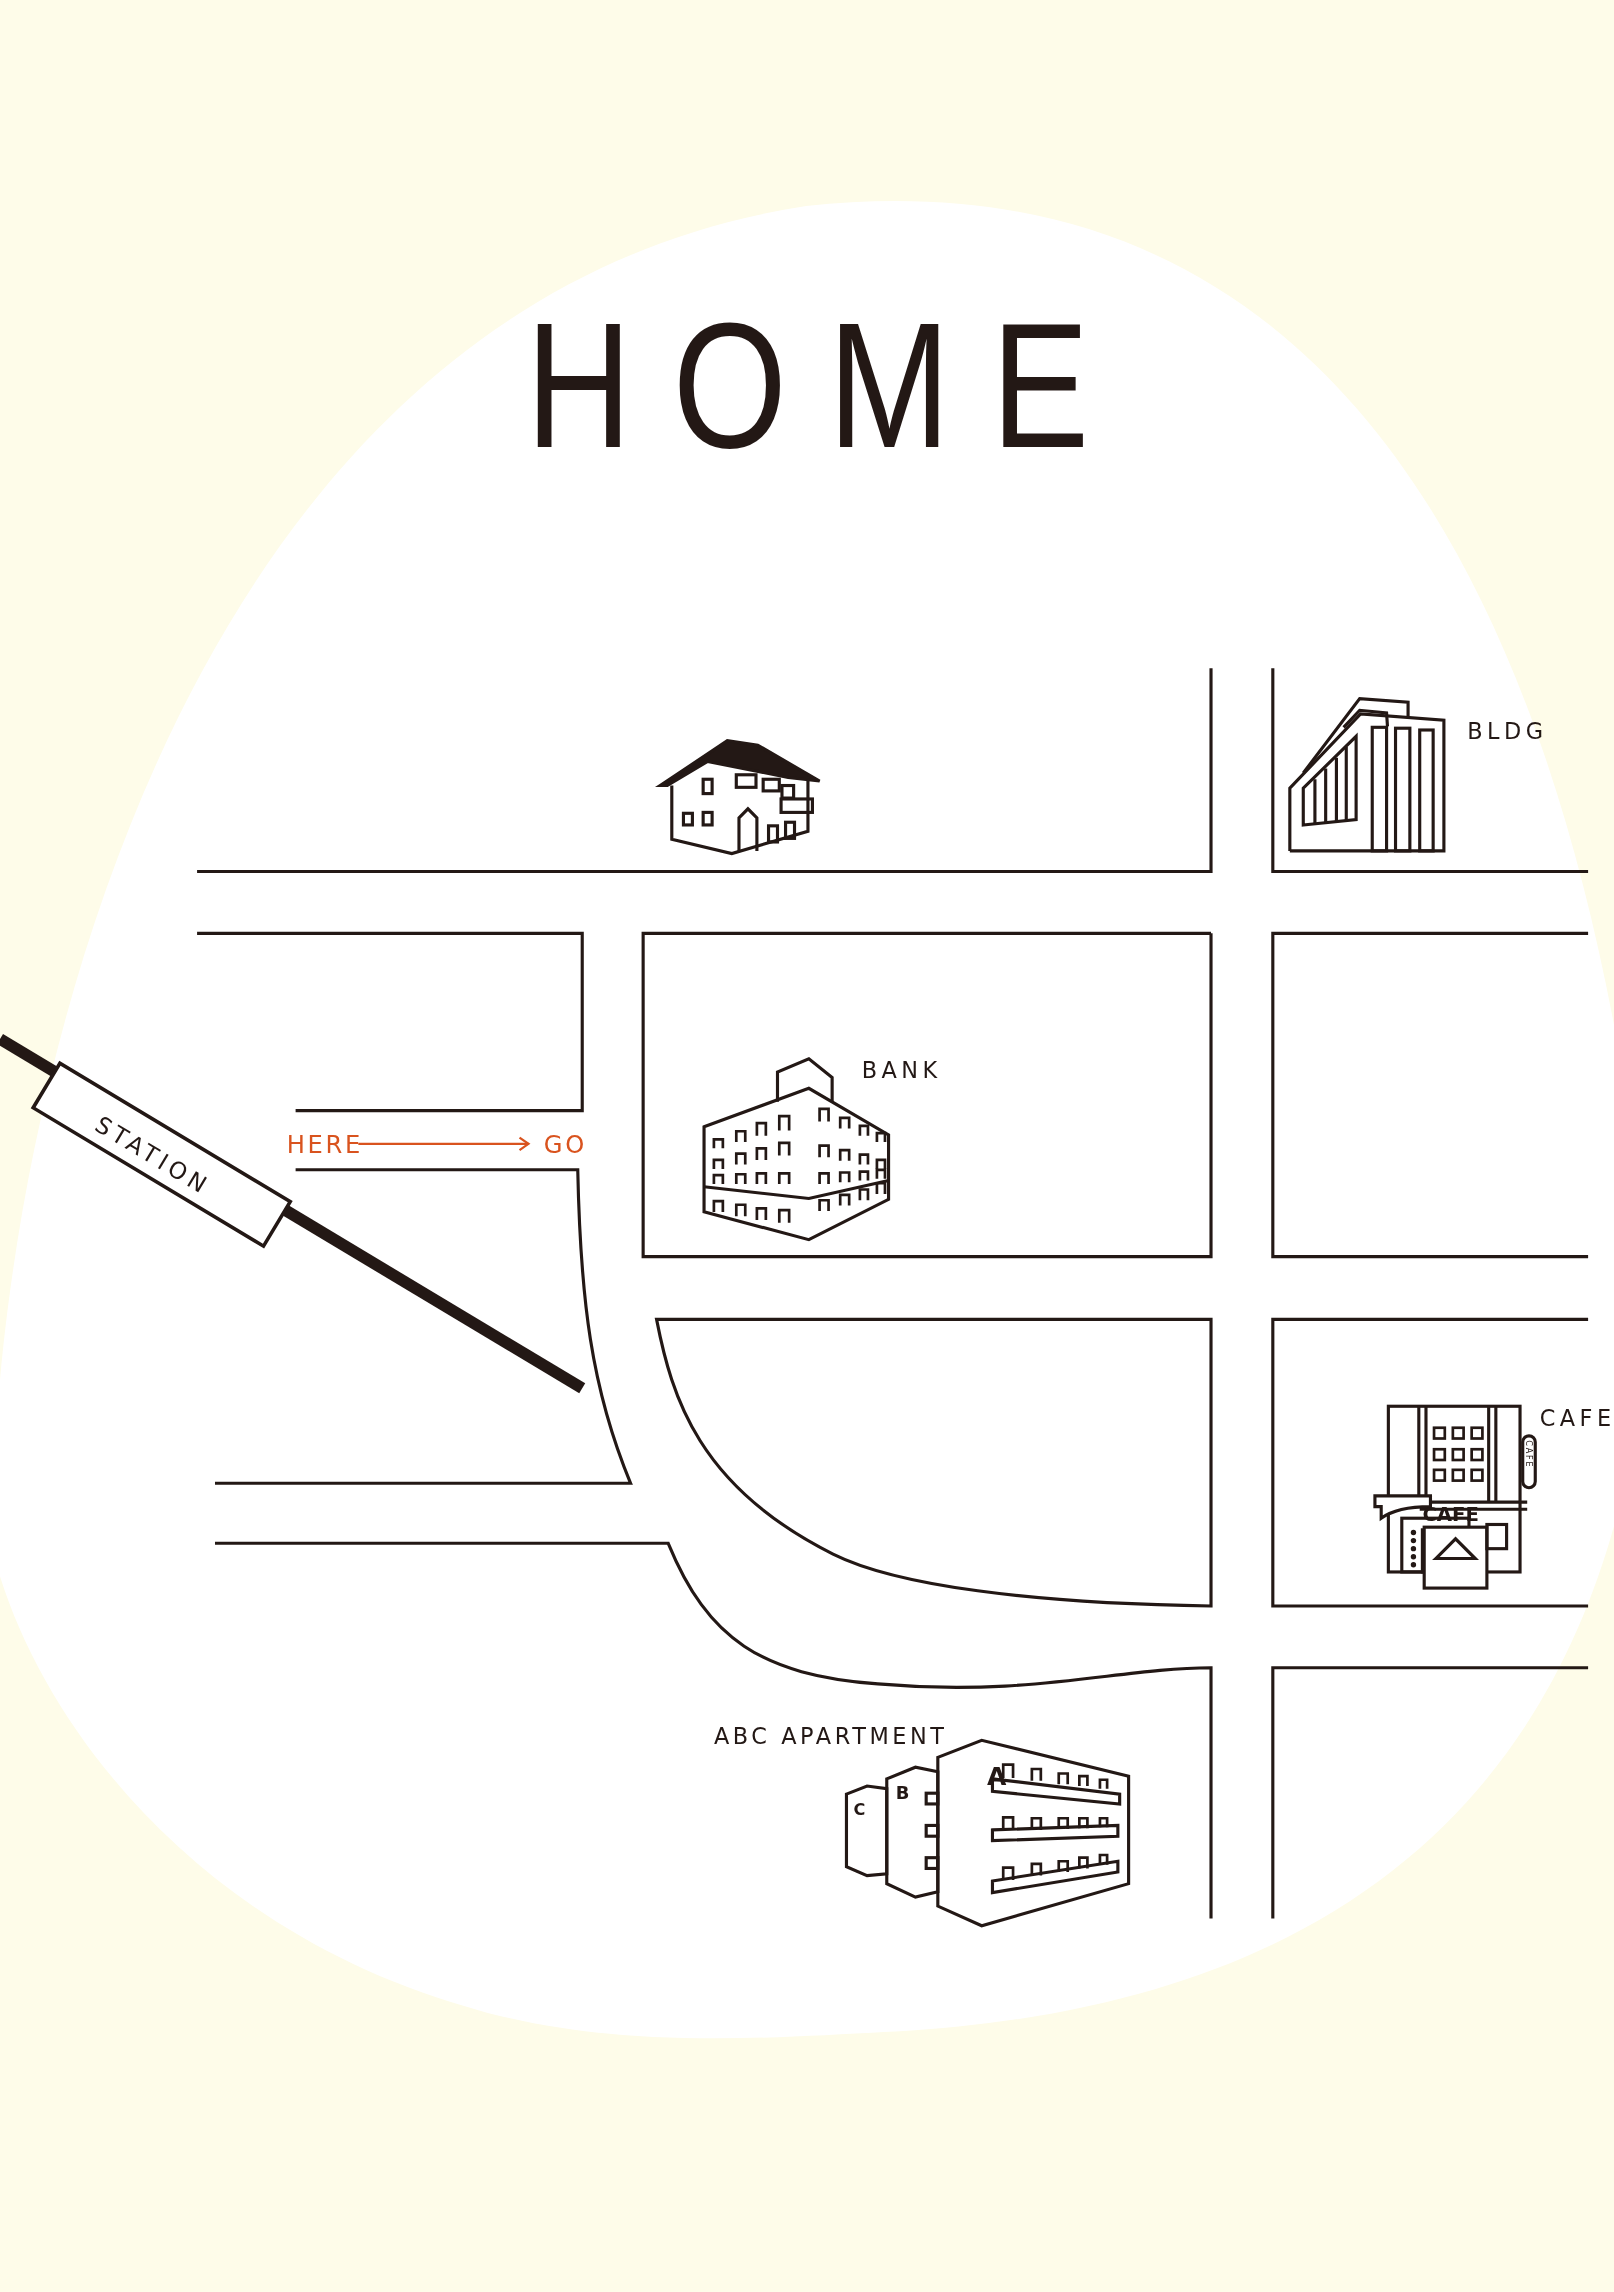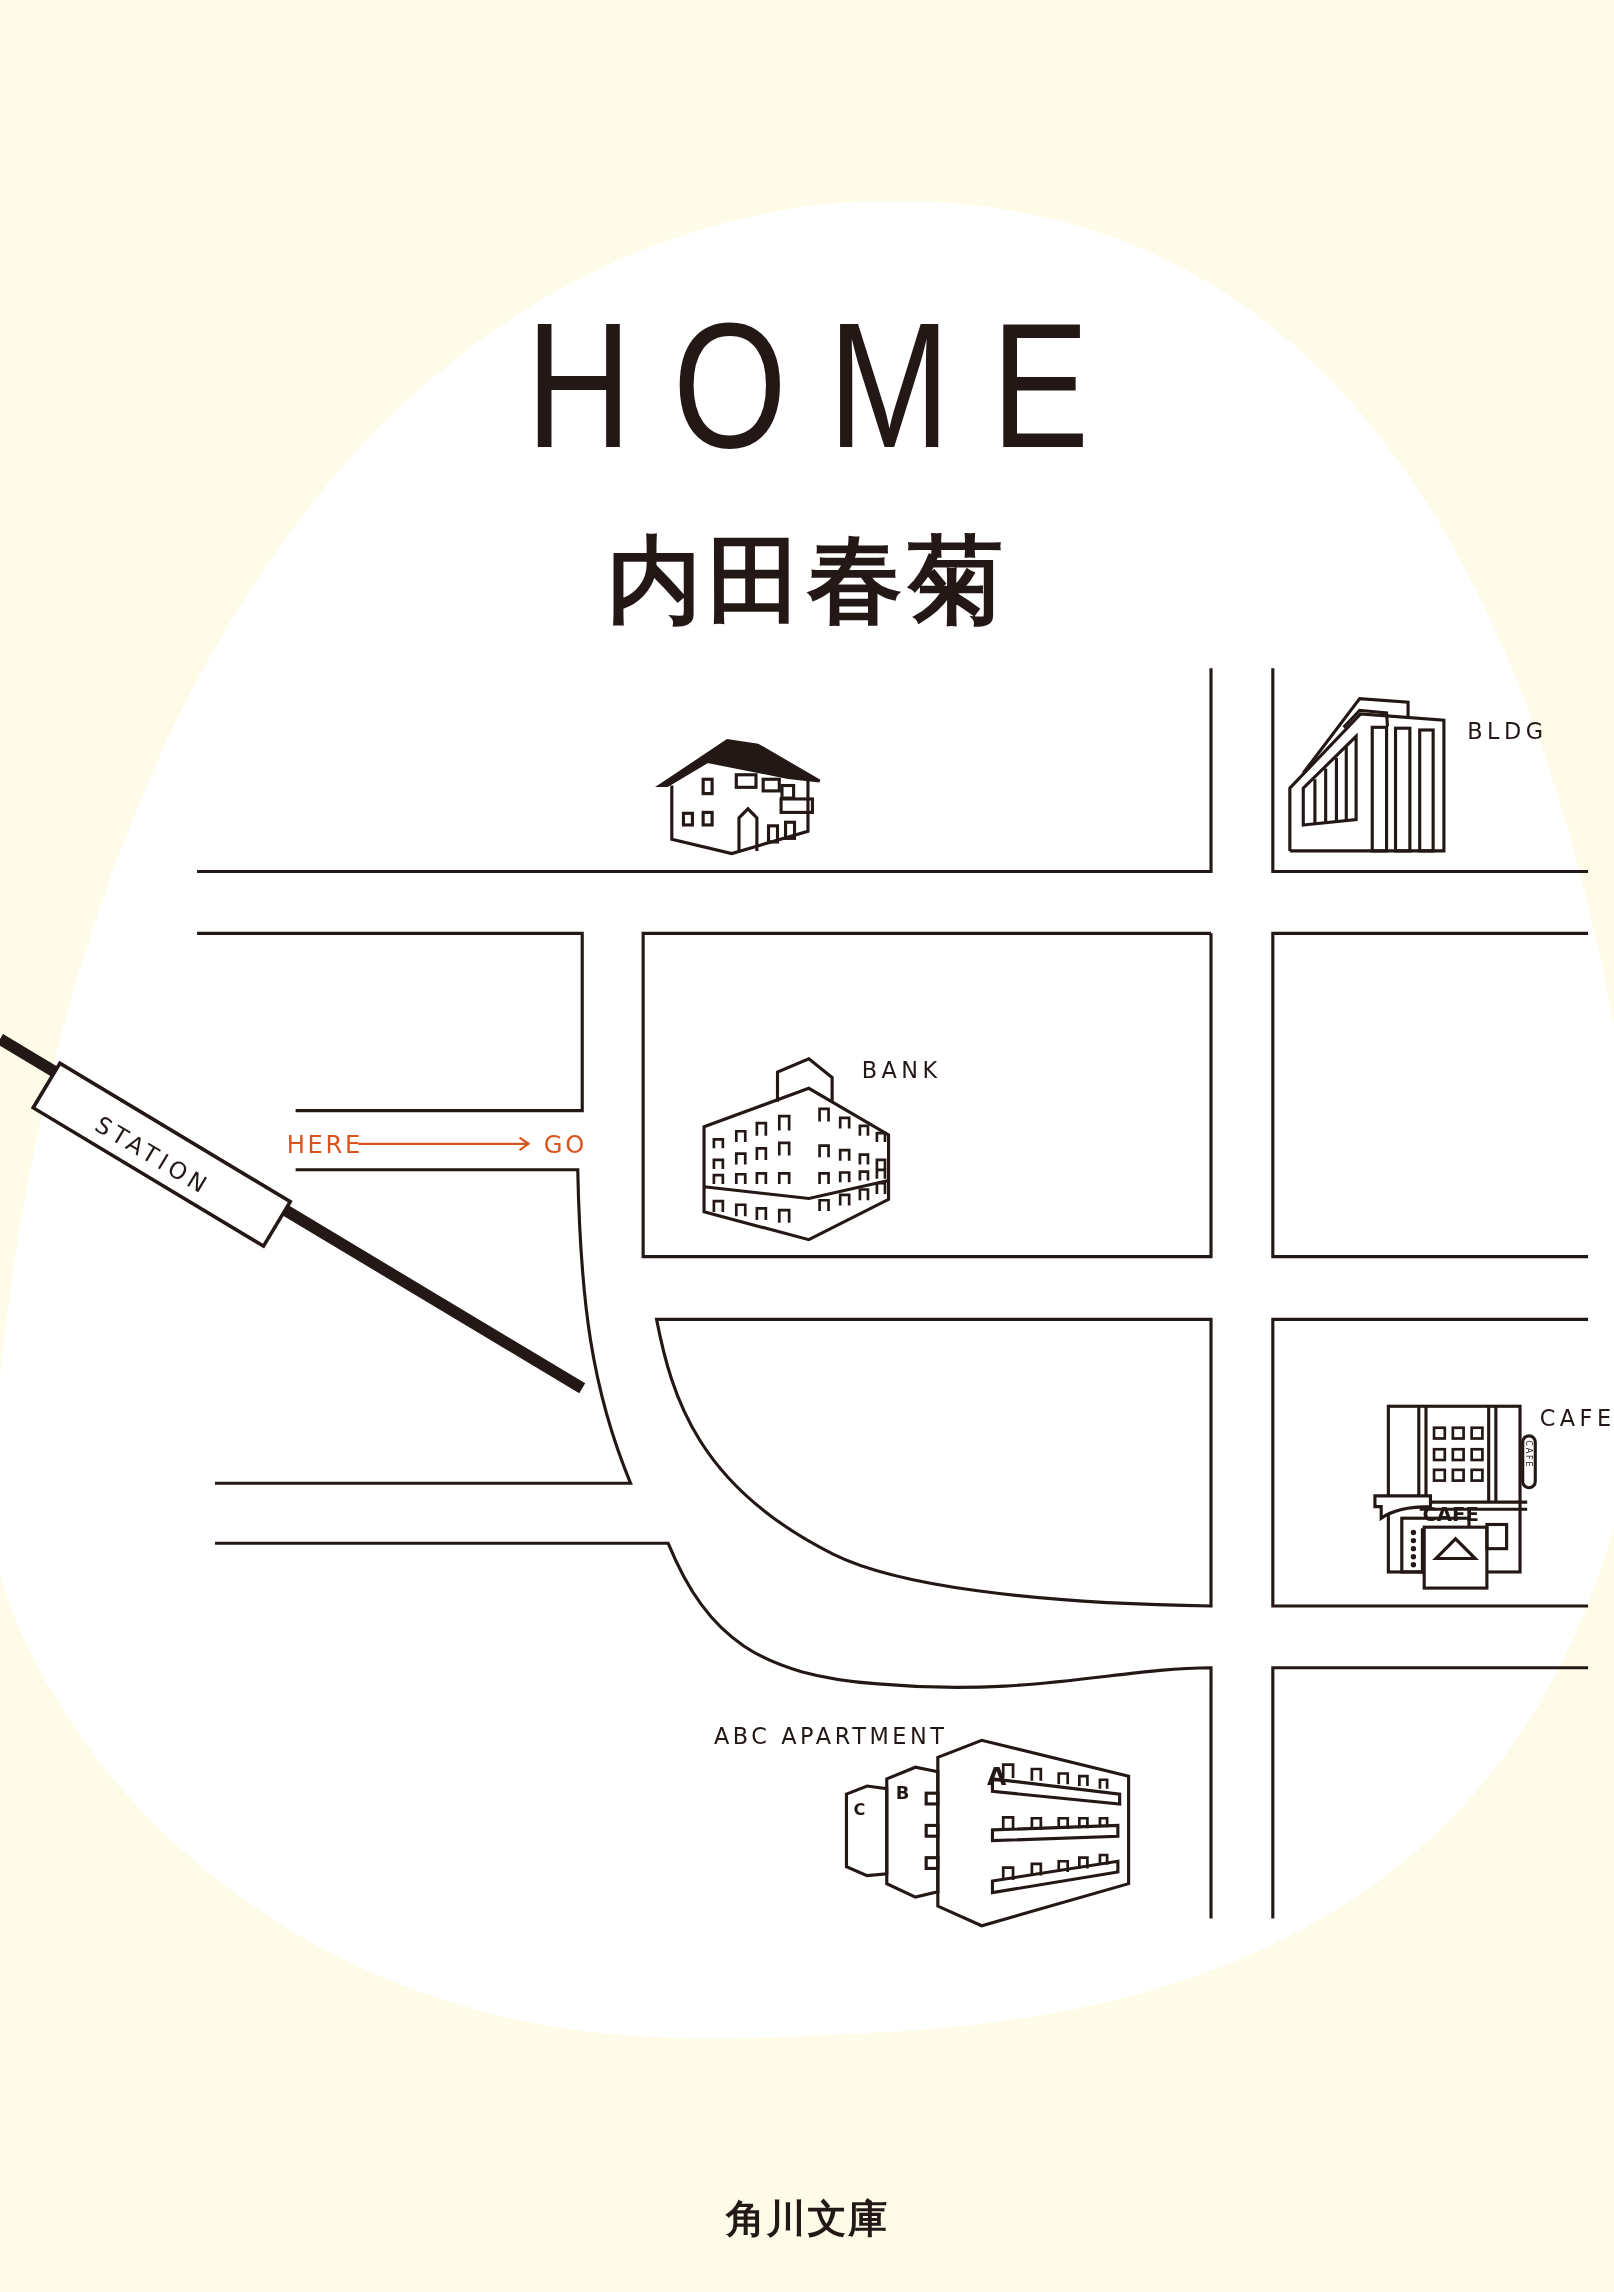--- a/index.html
+++ b/index.html
@@ -151,16 +151,14 @@
         <path d="M1120 2099v-14h11v14M1152 2094v-13h10v13M1182 2090v-12h10v12M1205 2086v-12h9v12M1228 2082v-11h8v11"></path>
       </g>
     </g>
     <text x="1102" y="1993" font-size="28" font-weight="bold" fill="#231815">A</text>
     <text x="1000" y="2008" font-size="20" font-weight="bold" fill="#231815">B</text>
     <text x="953" y="2026" font-size="18" font-weight="bold" fill="#231815">C</text>
     <text x="797" y="1947" font-size="25" letter-spacing="4" fill="#231815">ABC APARTMENT</text>
   </svg>
 
   <div class="title title-en">HOME</div>
-  <div class="title title-author">内田春菊</div>
-  <div class="title publisher">角川文庫</div>
 </div>
 
 
 </body></html>

